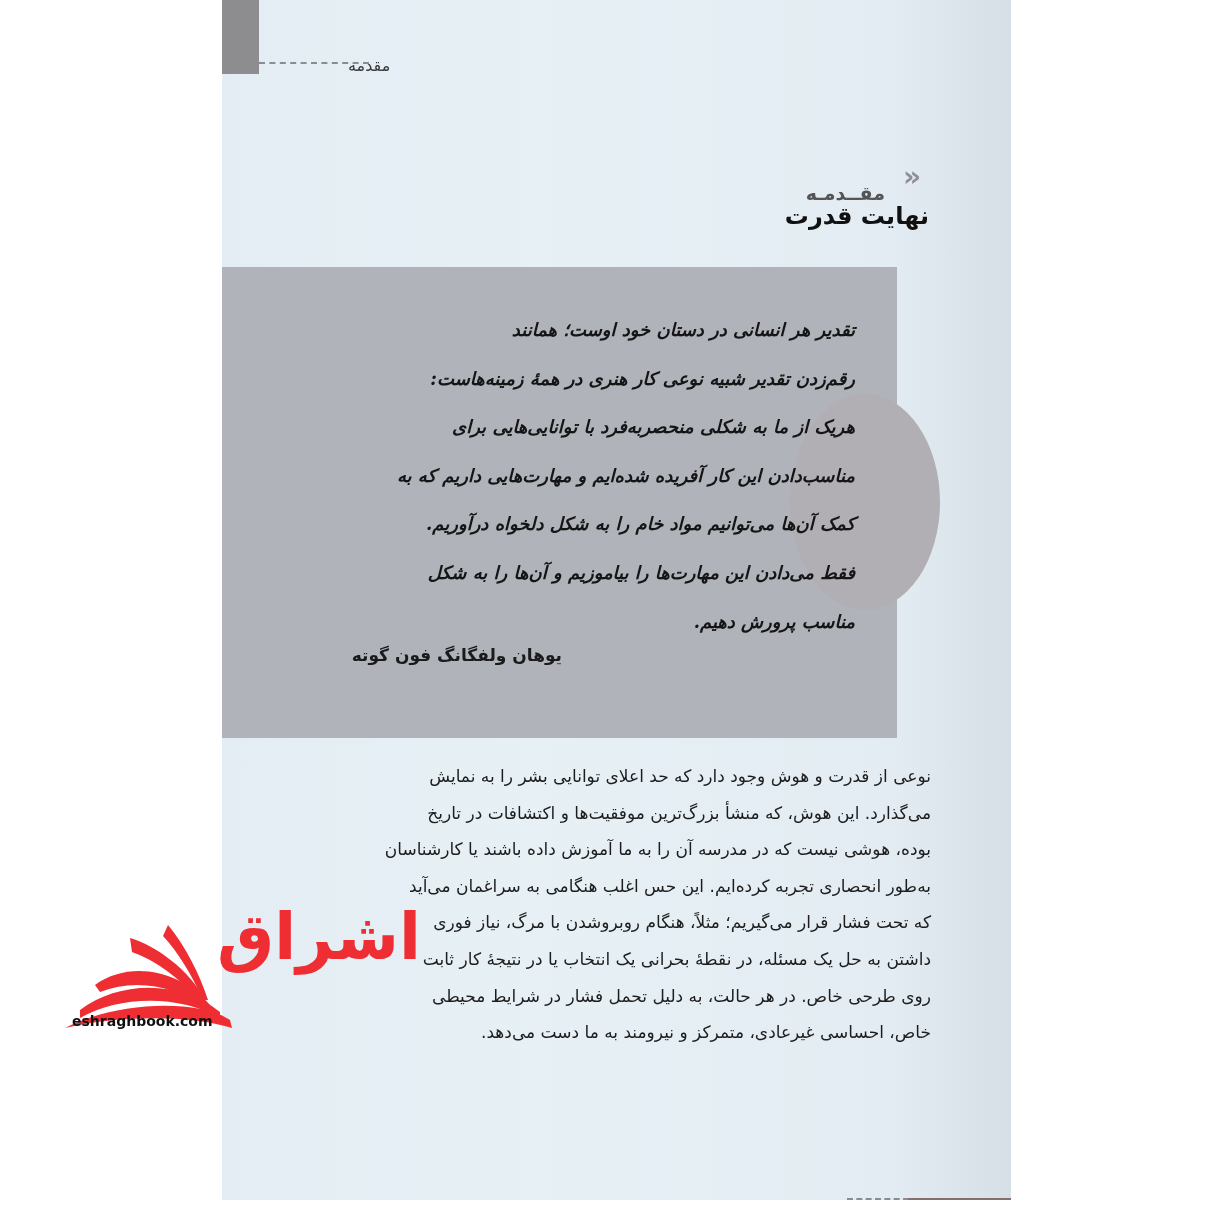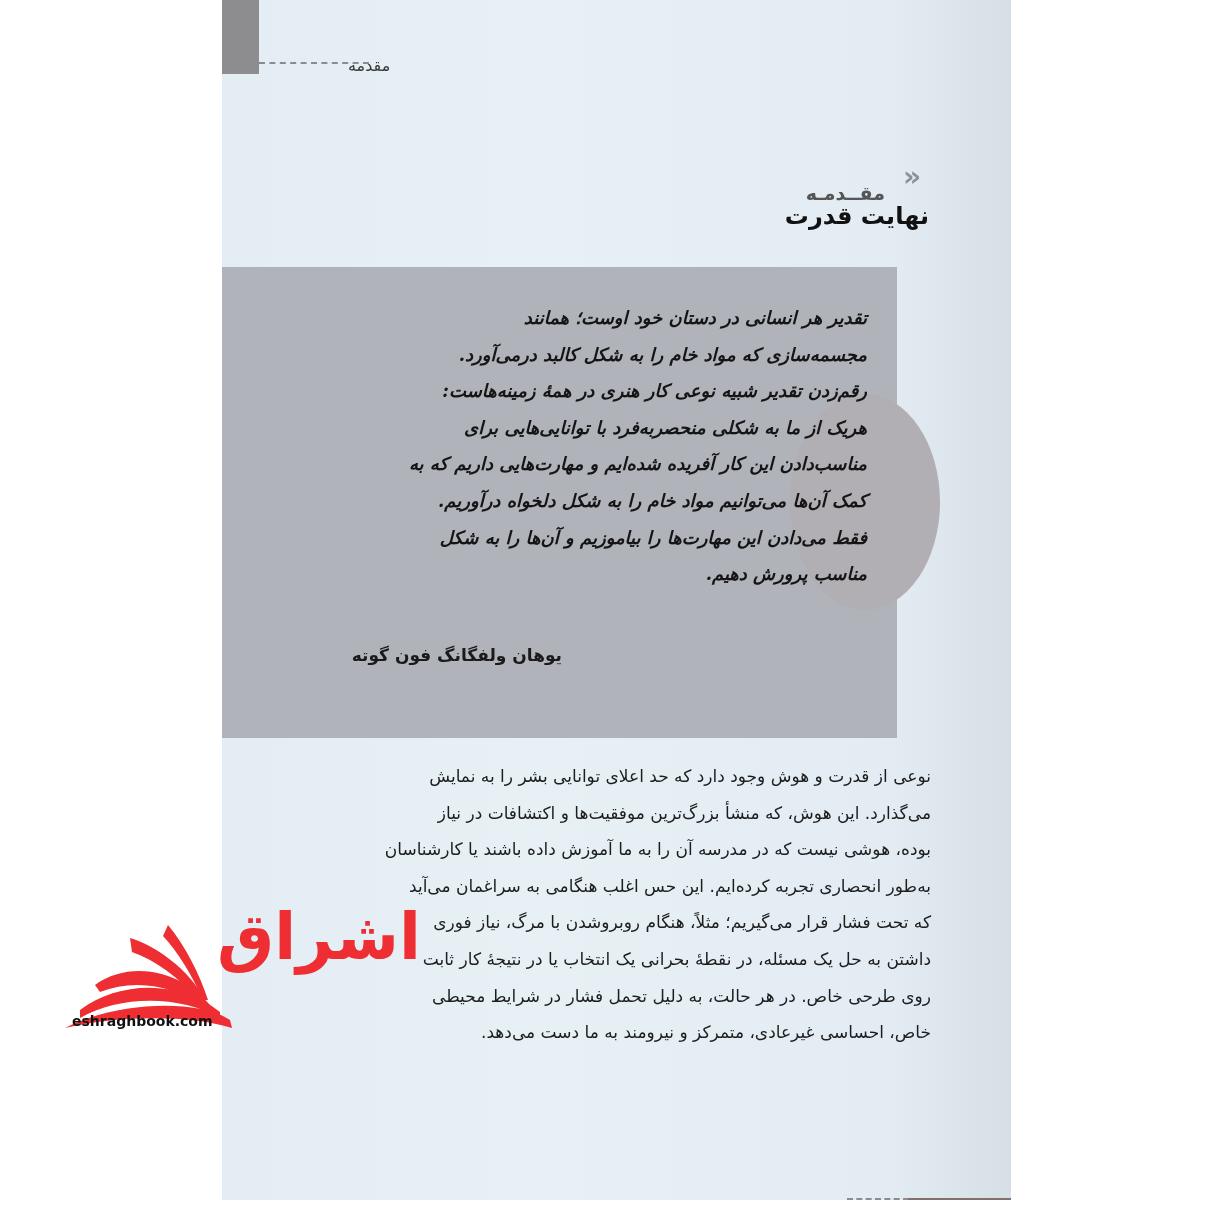--- a/index.html
+++ b/index.html
@@ -45,21 +45,21 @@
   }
   .quote-bulge {
     position: absolute; left: 568px; top: 394px; width: 150px; height: 216px;
     border-radius: 50%; background: #b1afb4;
   }
   .quote-text {
     position: absolute; left: 150px; top: 300px; width: 495px; direction: rtl;
     font-family: "DejaVu Serif", serif; font-style: italic; font-weight: bold;
     font-size: 18px; line-height: 36.6px; color: #151515; text-align: justify;
   }
-  .quote-text p { margin: 0; }
+  .quote-text p { margin: 12px; }
   .quote-author {
     position: absolute; left: 120px; top: 645px; width: 220px; direction: rtl;
     font-size: 17px; font-weight: bold; color: #1a1a1a; text-align: right;
   }
   .body-text {
     position: absolute; left: 78px; top: 758px; width: 631px; direction: rtl;
     font-family: "DejaVu Sans", sans-serif; font-size: 17px;
     line-height: 36.6px; color: #1d1d1d; text-align: justify;
   }
   .body-text p { margin: 0; }
@@ -98,33 +98,32 @@
   <div class="section-label">
     <span class="chev">«</span>
     <span class="txt">مقــدمـه</span>
   </div>
   <div class="chapter-title">نهایت قدرت</div>
 
   <div class="quote-box"></div>
   <div class="quote-bulge"></div>
   <div class="quote-text">
     <p>تقدیر هر انسانی در دستان خود اوست؛ همانند</p>
-    <p>مجسمه‌سازی که مواد خام را به شکل کالبد درمی‌آورد.</p>
     <p>رقم‌زدن تقدیر شبیه نوعی کار هنری در همهٔ زمینه‌هاست:</p>
     <p>هریک از ما به شکلی منحصربه‌فرد با توانایی‌هایی برای</p>
     <p>مناسب‌دادن این کار آفریده شده‌ایم و مهارت‌هایی داریم که به</p>
     <p>کمک آن‌ها می‌توانیم مواد خام را به شکل دلخواه درآوریم.</p>
     <p>فقط می‌دادن این مهارت‌ها را بیاموزیم و آن‌ها را به شکل</p>
     <p>مناسب پرورش دهیم.</p>
   </div>
   <div class="quote-author">یوهان ولفگانگ فون گوته</div>
 
   <div class="body-text">
     <p>نوعی از قدرت و هوش وجود دارد که حد اعلای توانایی بشر را به نمایش</p>
-    <p>می‌گذارد. این هوش، که منشأ بزرگ‌ترین موفقیت‌ها و اکتشافات در نیاز</p>
+    <p>می‌گذارد. این هوش، که منشأ بزرگ‌ترین موفقیت‌ها و اکتشافات در تاریخ</p>
     <p>بوده، هوشی نیست که در مدرسه آن را به ما آموزش داده باشند یا کارشناسان</p>
     <p>به‌طور انحصاری تجربه کرده‌ایم. این حس اغلب هنگامی به سراغمان می‌آید</p>
     <p>که تحت فشار قرار می‌گیریم؛ مثلاً، هنگام روبروشدن با مرگ، نیاز فوری</p>
     <p>داشتن به حل یک مسئله، در نقطهٔ بحرانی یک انتخاب یا در نتیجهٔ کار ثابت</p>
     <p>روی طرحی خاص. در هر حالت، به دلیل تحمل فشار در شرایط محیطی</p>
     <p>خاص، احساسی غیرعادی، متمرکز و نیرومند به ما دست می‌دهد.</p>
   </div>
 
   <div class="folio-box"></div>
   <div class="folio-num">۲۳</div>

